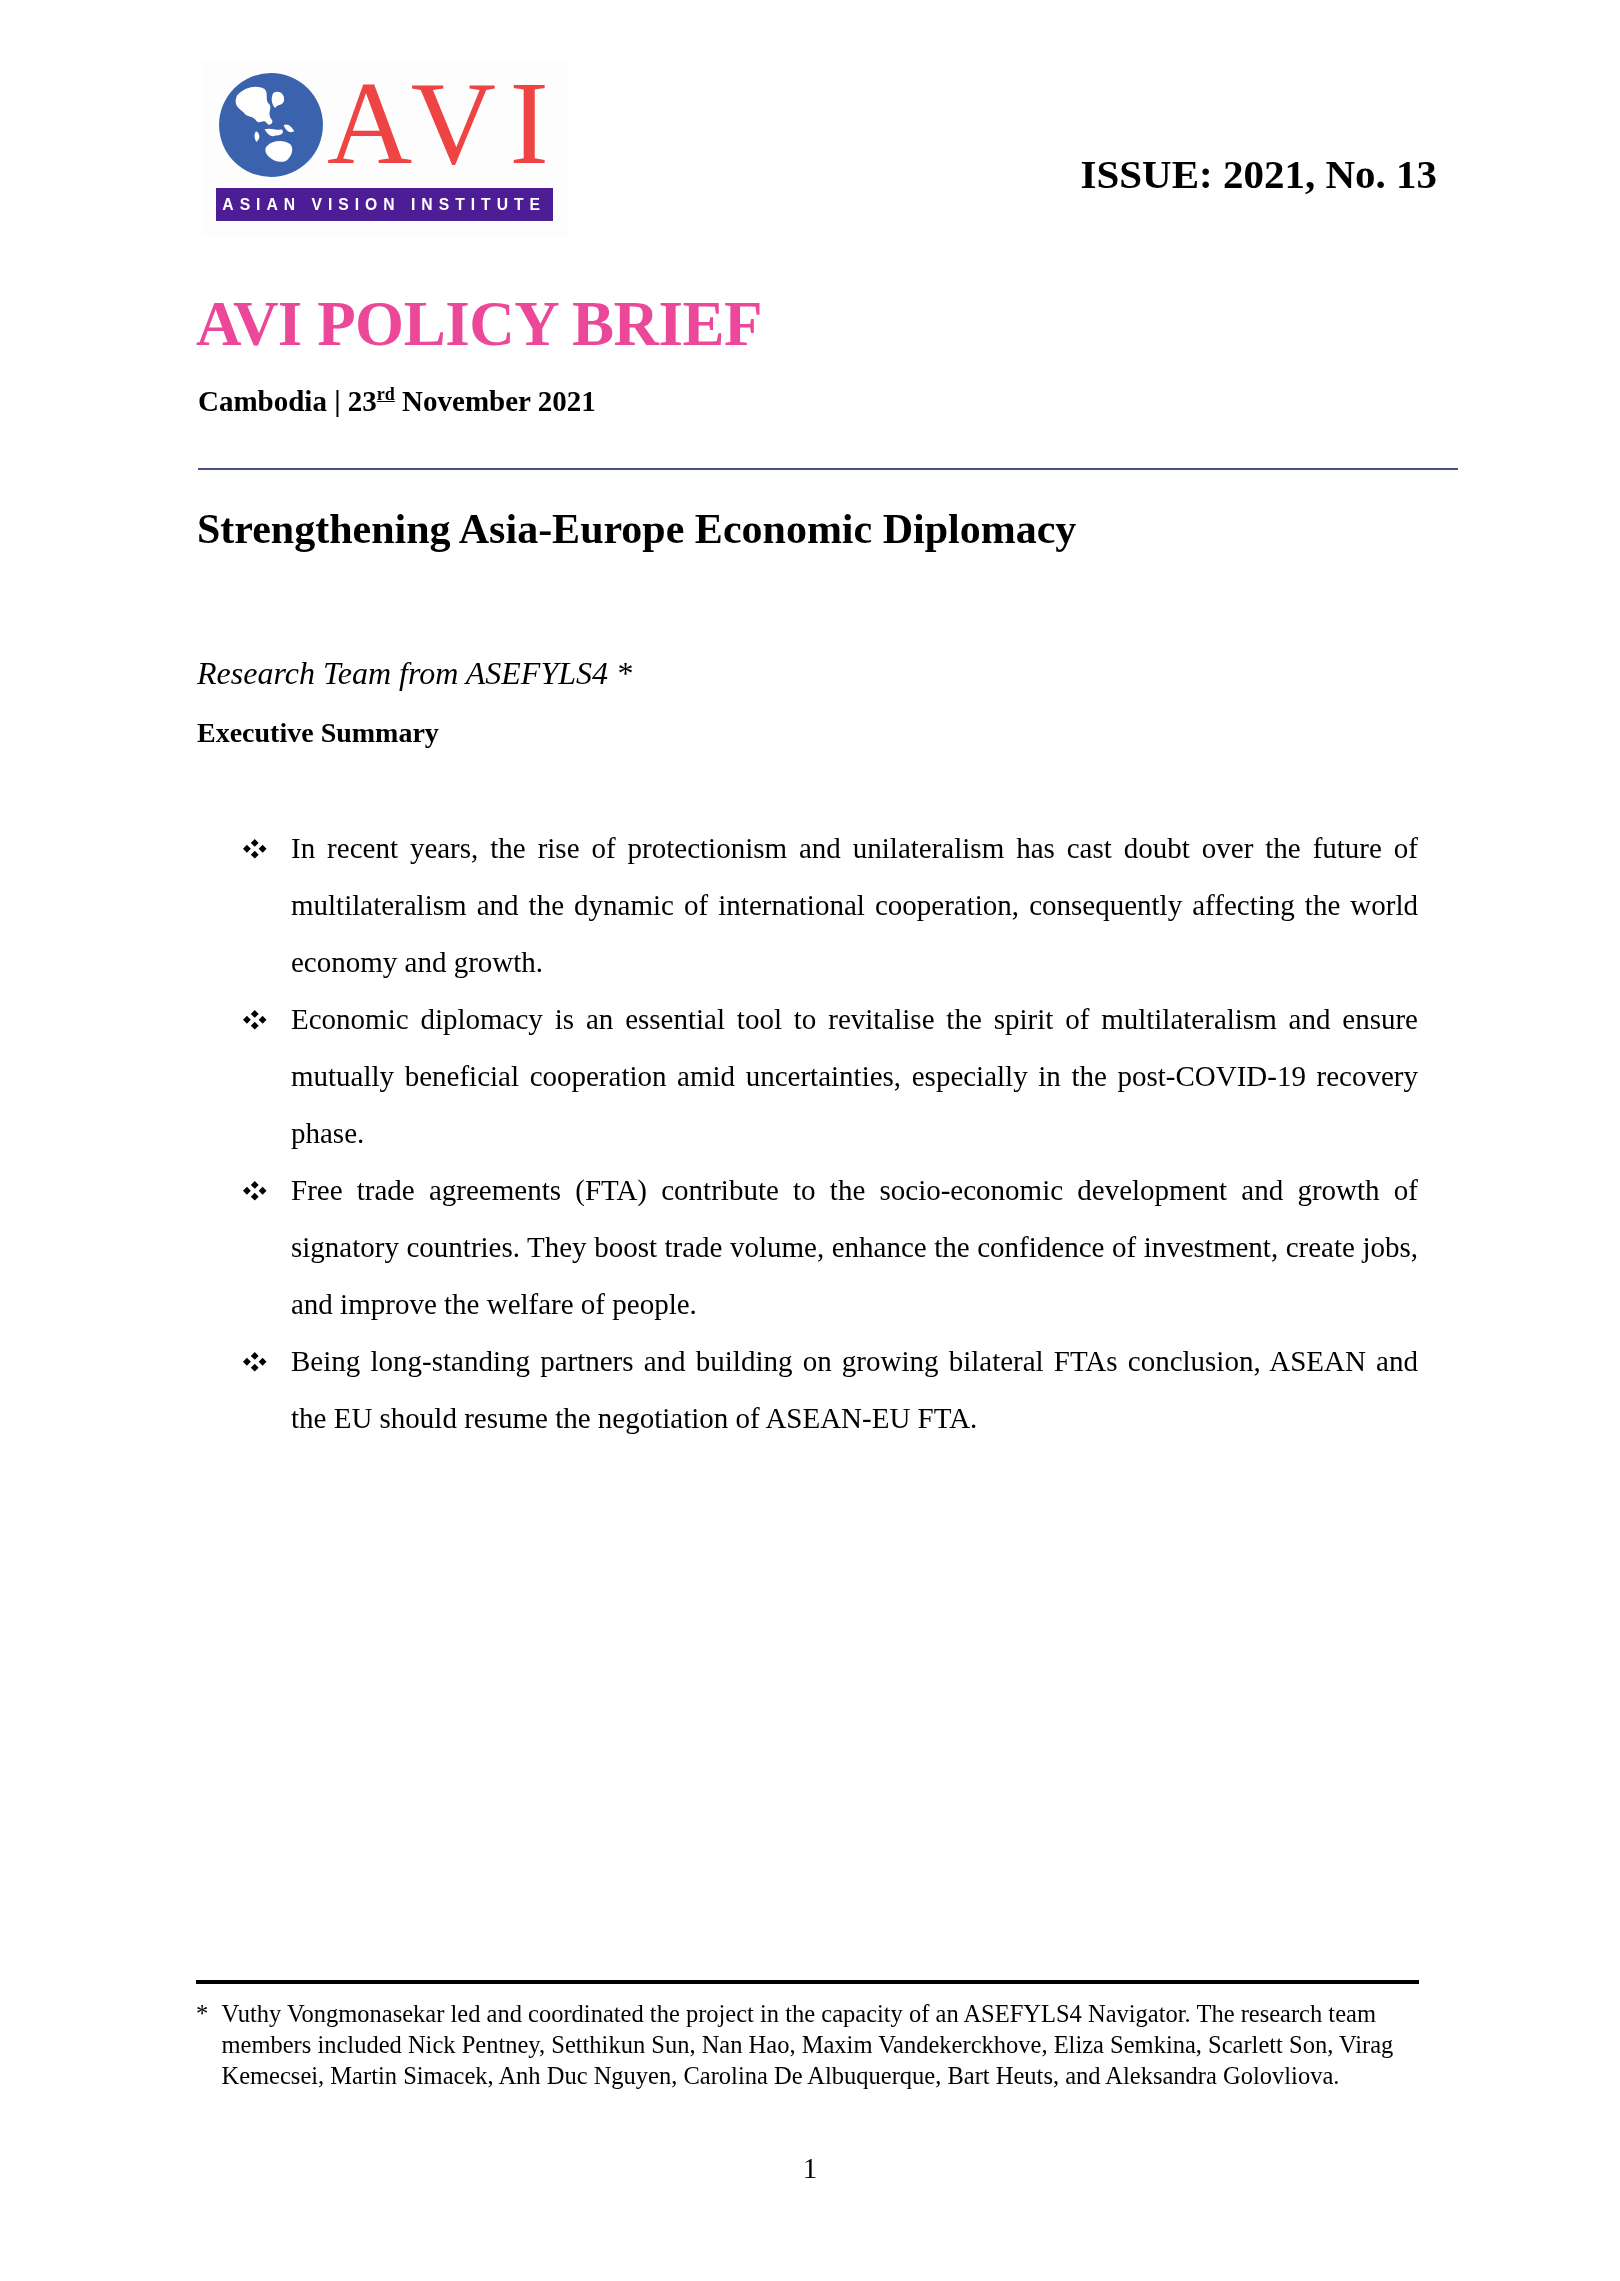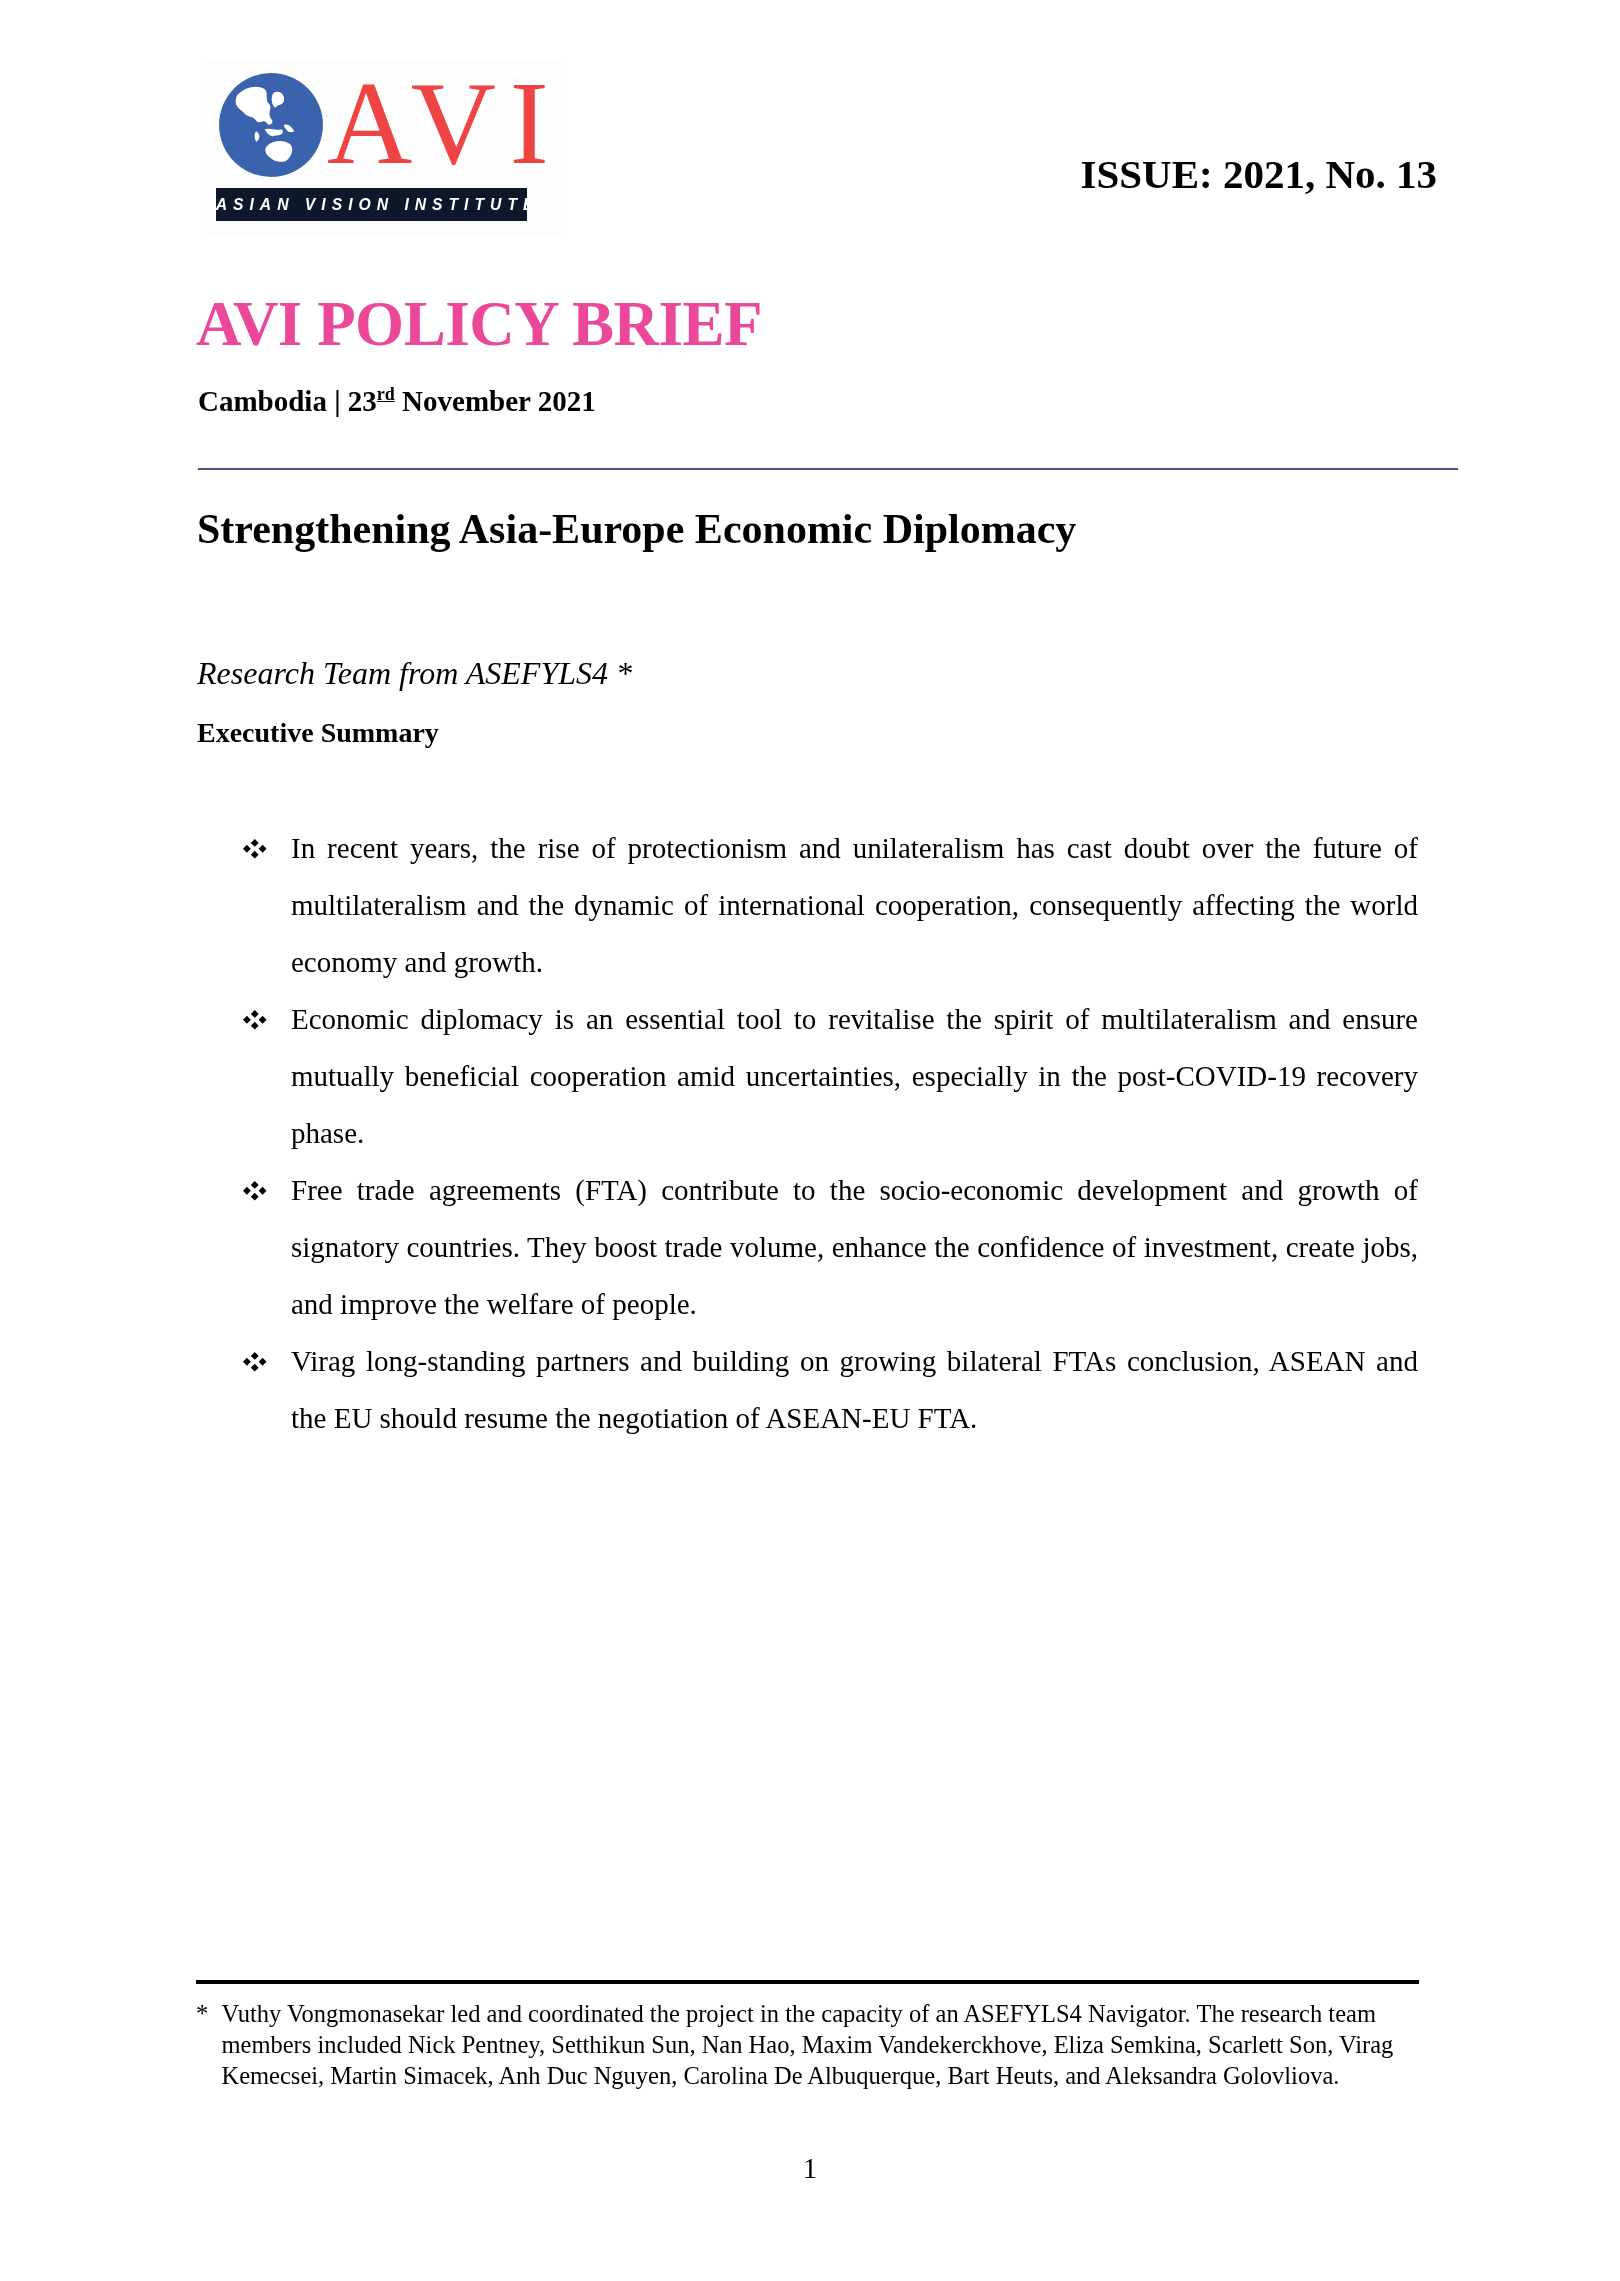--- a/index.html
+++ b/index.html
@@ -11,24 +11,24 @@
 
   
   .logo { left: 202px; top: 61px; width: 365px; height: 176px; background: #fdfdfd; }
   .globe { left: 15.7px; top: 10.8px; width: 106px; height: 106px; }
   .logo-letters {
     left: 125px; top: 0px; height: 125px; line-height: 125px;
     font-family: "Liberation Serif", serif; font-size: 118px; color: #ef4444;
     letter-spacing: 13.7px; white-space: nowrap;
   }
   .logo-banner {
-    left: 13.7px; top: 127px; width: 311px; height: 33px; background: #0f172a;
+    left: 13.7px; top: 127px; width: 337px; height: 33px; background: #4c1d95;
     color: #ffffff; font-family: "Liberation Sans", "DejaVu Sans", sans-serif;
     font-weight: bold; font-size: 15.7px; letter-spacing: 6px; line-height: 33px;
-    text-align: center; white-space: nowrap; font-style: italic;
+    text-align: center; white-space: nowrap;
   }
 
   .issue {
     right: 183px; top: 114px; font-size: 41px; font-weight: bold; white-space: nowrap;
     line-height: 49px;
     margin-top: 36px;
   }
 
   .brief-title {
     left: 196px; top: 290px; font-size: 63px; font-weight: bold; color: #ec4899;
@@ -123,21 +123,21 @@
   <li class="bullet">
     <svg class="bullet-icon" viewBox="0 0 26 22">
         <path d="M13 1l4 4-4 4-4-4z M5 7l4 4-4 4-4-4z M21 7l4 4-4 4-4-4z M13 13l4 4-4 4-4-4z" fill="#000"></path>
       </svg>
     <span>Free trade agreements (FTA) contribute to the socio-economic development and growth of signatory countries. They boost trade volume, enhance the confidence of investment, create jobs, and improve the welfare of people.</span>
   </li>
   <li class="bullet">
     <svg class="bullet-icon" viewBox="0 0 26 22">
         <path d="M13 1l4 4-4 4-4-4z M5 7l4 4-4 4-4-4z M21 7l4 4-4 4-4-4z M13 13l4 4-4 4-4-4z" fill="#000"></path>
       </svg>
-    <span>Virag long-standing partners and building on growing bilateral FTAs conclusion, ASEAN and the EU should resume the negotiation of ASEAN-EU FTA.</span>
+    <span>Being long-standing partners and building on growing bilateral FTAs conclusion, ASEAN and the EU should resume the negotiation of ASEAN-EU FTA.</span>
   </li>
 </ul>
 
 <div class="abs rule-foot"></div>
 
 <div class="abs footnote">
   <span class="fn-mark">*</span>
   <span class="fn-body">Vuthy Vongmonasekar led and coordinated the project in the capacity of an ASEFYLS4 Navigator. The research team members included Nick Pentney, Setthikun Sun, Nan Hao, Maxim Vandekerckhove, Eliza Semkina, Scarlett Son, Virag Kemecsei, Martin Simacek, Anh Duc Nguyen, Carolina De Albuquerque, Bart Heuts, and Aleksandra Golovliova.</span>
 </div>
 

